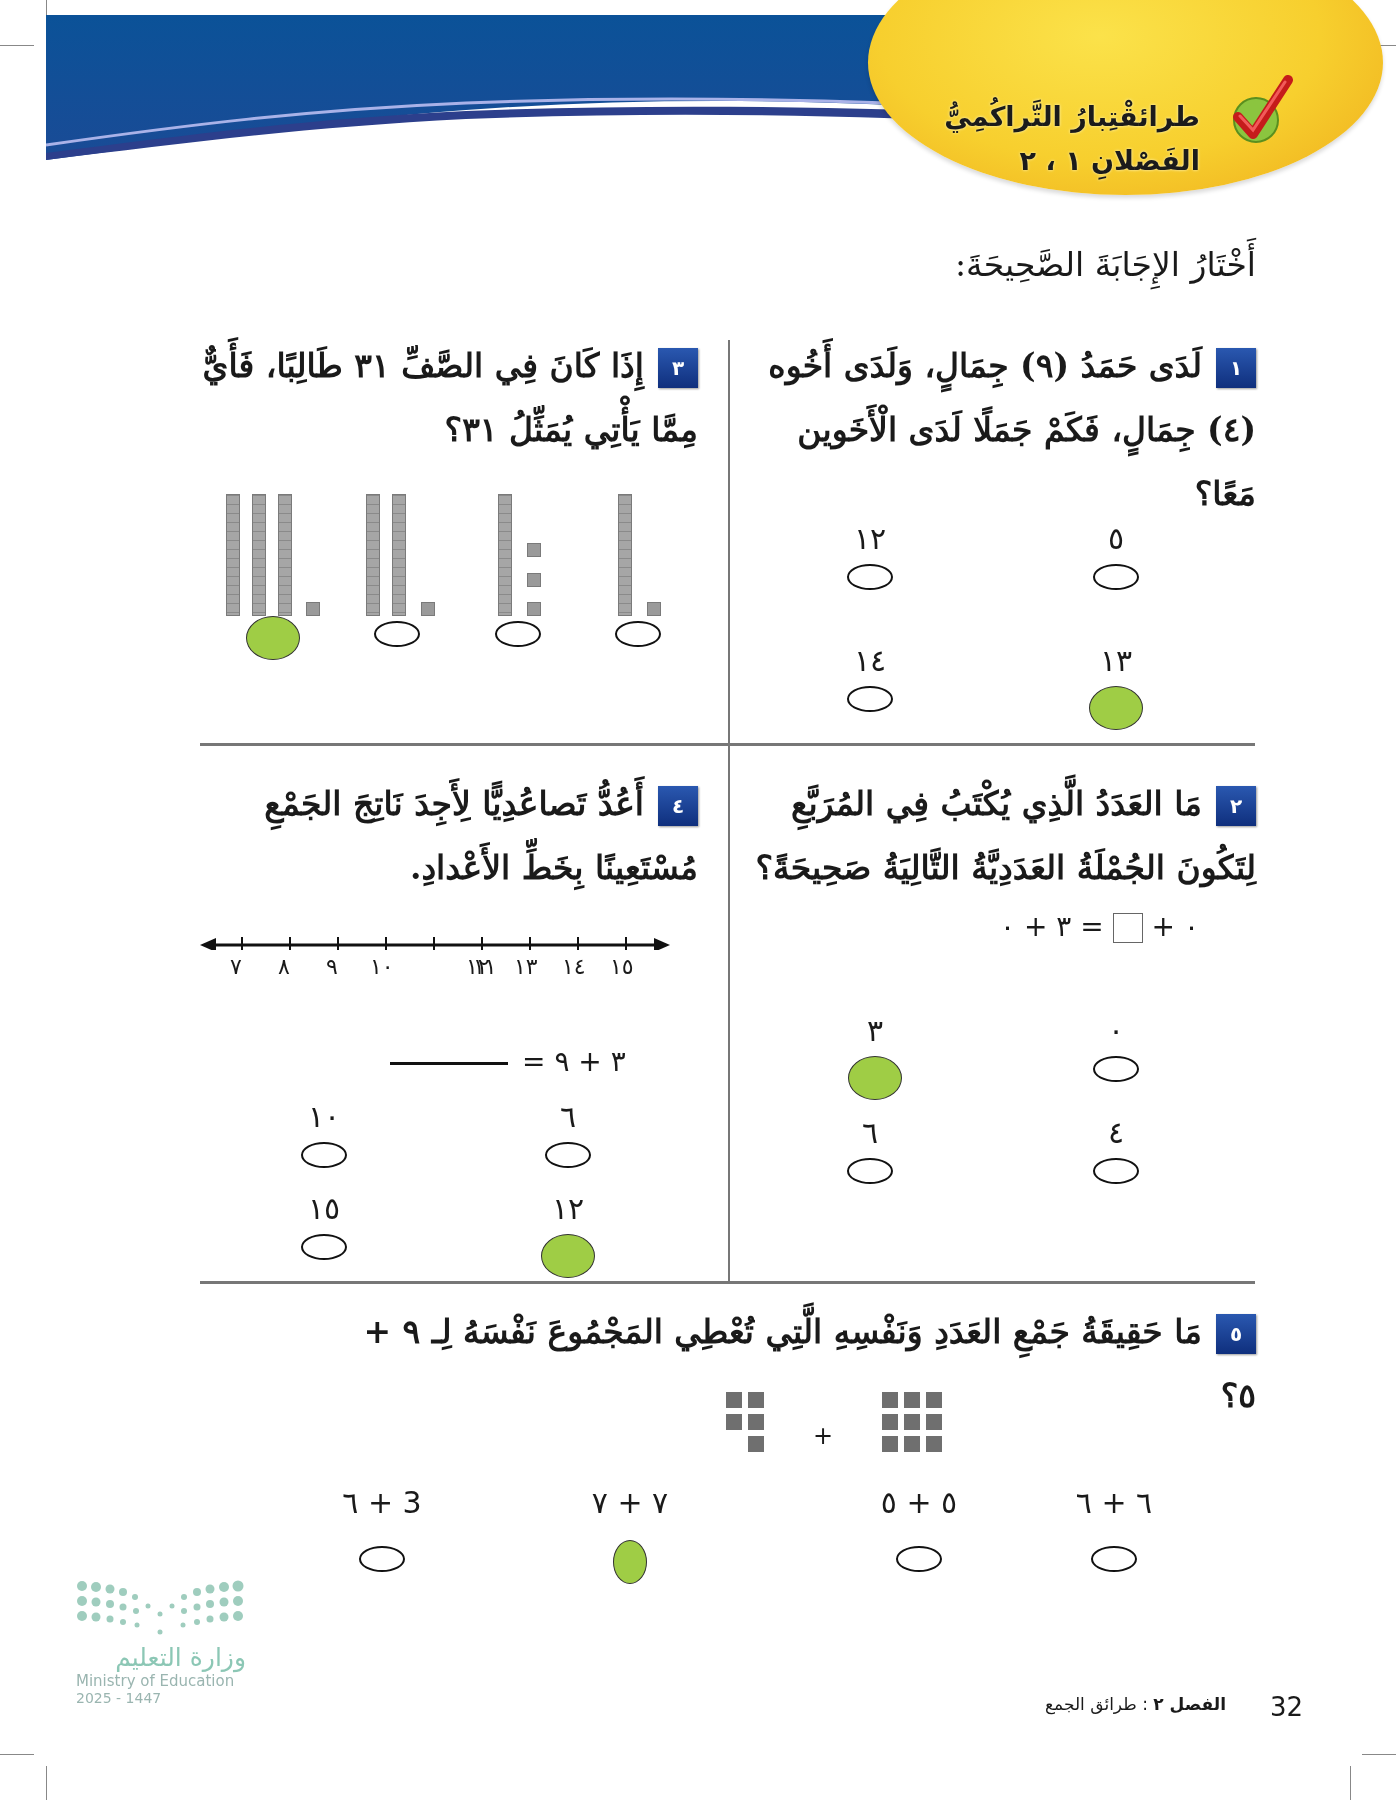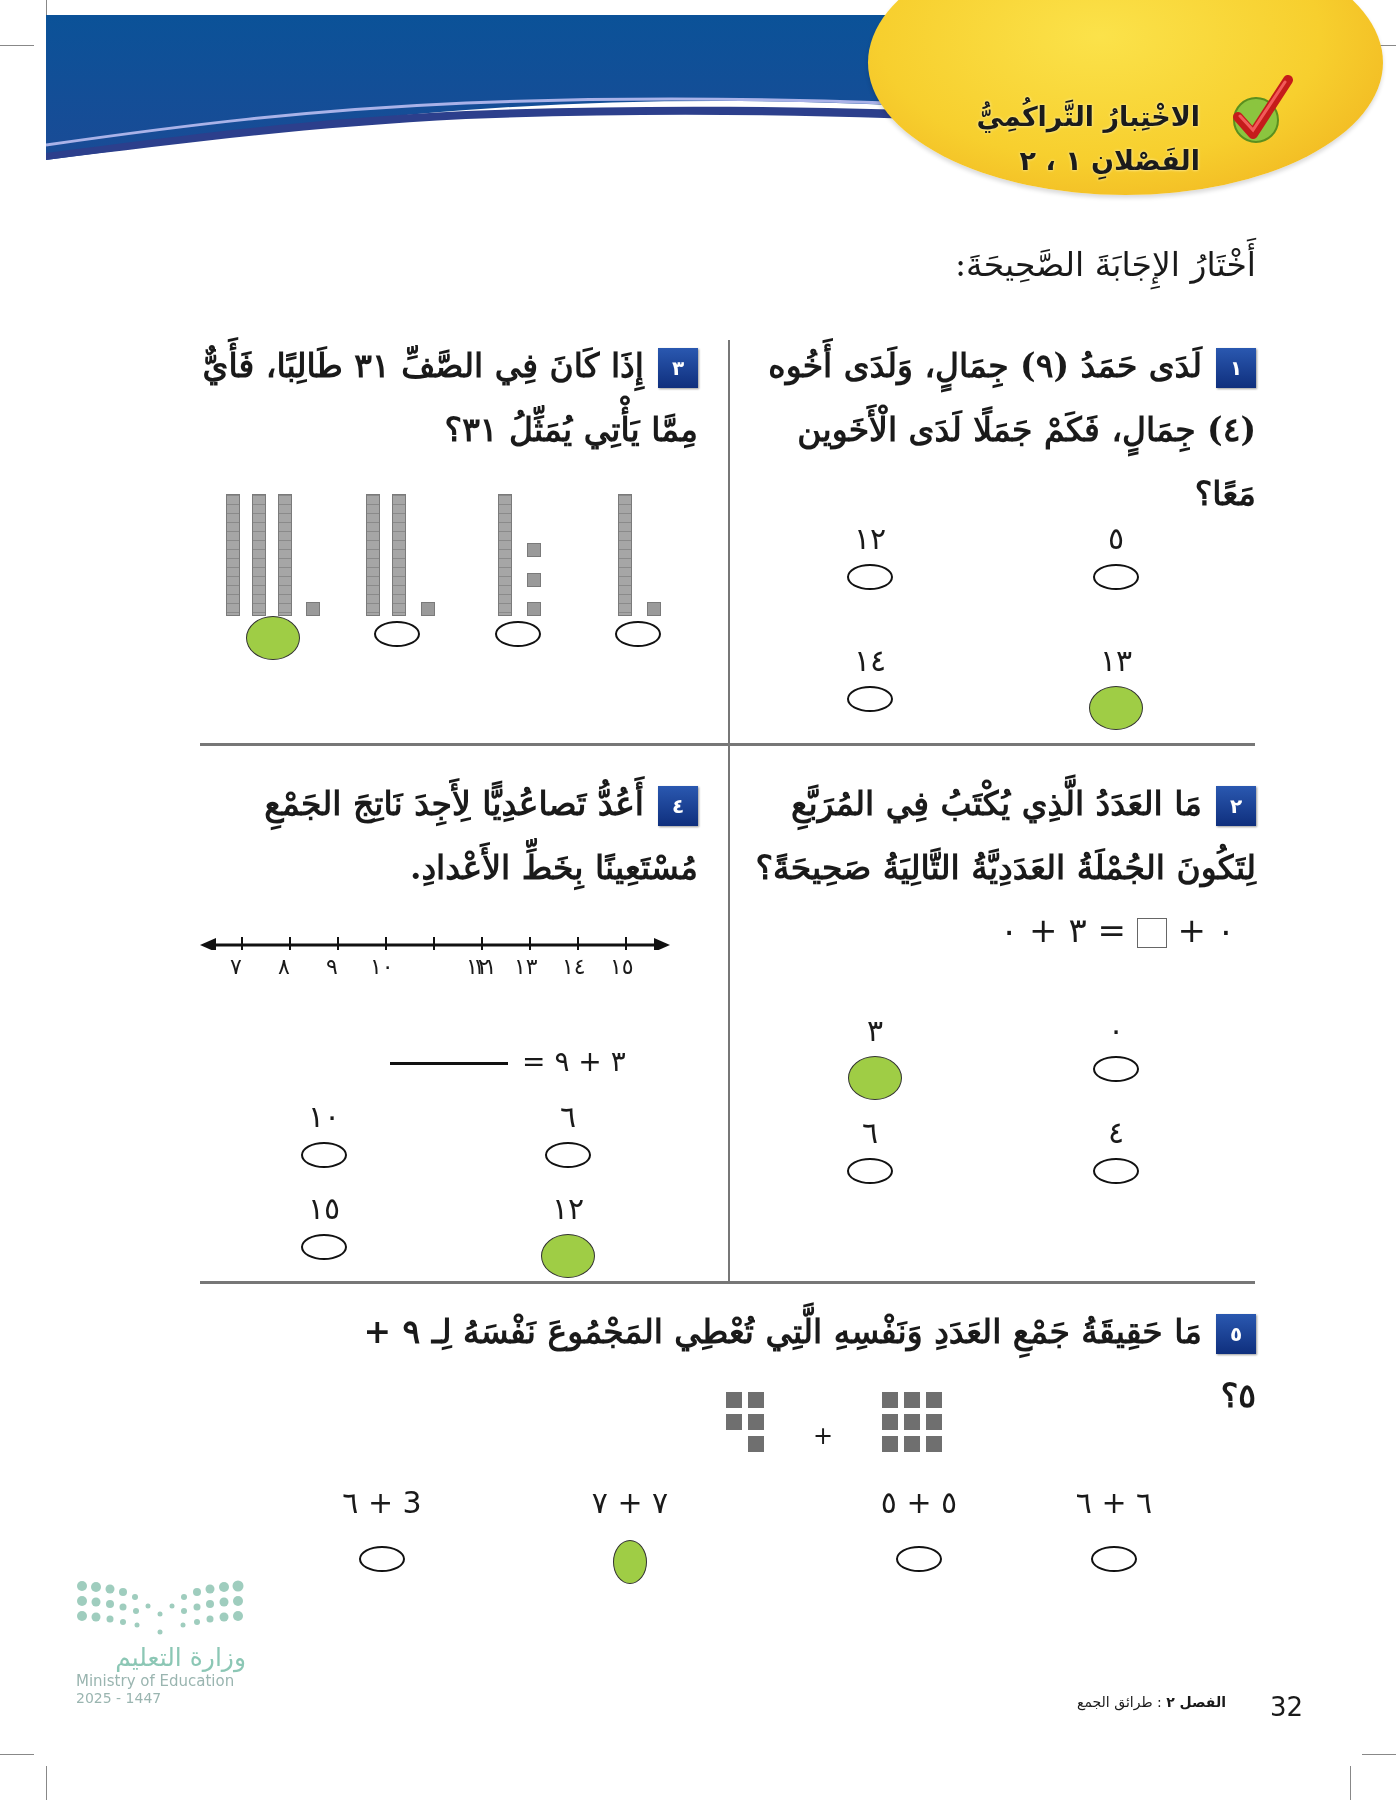--- a/index.html
+++ b/index.html
@@ -51,21 +51,21 @@
     <path d="M0 145 C140 128 260 112 420 104 C620 96 820 100 1000 110 L1000 100 C820 92 620 88 420 96 C260 104 140 120 0 138Z" fill="#2c3f8c"></path>
   </svg>
 </div>
 <div class="yellow"></div>
 <svg class="check" viewBox="0 0 70 80">
   <circle cx="28" cy="48" r="22" fill="#8bc53f" stroke="#5a8f1f" stroke-width="2"></circle>
   <path d="M10 45 L25 62 L60 8" stroke="#c51b1b" stroke-width="10" fill="none" stroke-linecap="round" stroke-linejoin="round"></path>
   <path d="M12 44 L25 58 L57 10" stroke="#f25a5a" stroke-width="3" fill="none" stroke-linecap="round"></path>
 </svg>
 <div class="title-box">
-  <div>الاخْتِبارُ التَّراكُمِيُّ</div>
+  <div>طرائقْتِبارُ التَّراكُمِيُّ</div>
   <div>الفَصْلانِ ١ ، ٢</div>
 </div>
 
 <div class="instruction">أَخْتَارُ الإِجَابَةَ الصَّحِيحَةَ:</div>
 
 <div class="vline" style="left:728px;top:340px;height:942px;"></div>
 <div class="hline" style="left:200px;top:743px;width:1055px;"></div>
 <div class="hline" style="left:200px;top:1281px;width:1055px;"></div>
 
 <div class="q" style="right:140px;top:334px;width:510px;">
@@ -122,21 +122,21 @@
 <div class="opt" style="left:357px;top:615px;">
     <div class="bubble"></div>
   </div>
 <div class="opt" style="left:233px;top:610px;">
     <div class="bubble on"></div>
   </div>
 
 <div class="q" style="right:140px;top:772px;width:510px;">
   <span class="badge">٢</span><span>مَا العَدَدُ الَّذِي يُكْتَبُ فِي المُرَبَّعِ لِتَكُونَ الجُمْلَةُ العَدَدِيَّةُ التَّالِيَةُ صَحِيحَةً؟</span>
 </div>
-<div class="abs" style="left:1000px;top:910px;font-family:'DejaVu Sans',sans-serif;font-size:34px;direction:ltr;">
+<div class="abs" style="left:1000px;top:910px;font-family:'DejaVu Sans',sans-serif;font-size:28px;direction:ltr;">
   <span>٠ +</span>
   <span style="display:inline-block;width:28px;height:28px;border:1.5px solid #666;vertical-align:middle;"></span>
   <span>= ٣ + ٠</span>
 </div>
 <div class="opt" style="left:1076px;top:1012px;">
   <div class="lbl">٠</div>
   <div class="bubble"></div>
 </div>
 <div class="opt" style="left:835px;top:1012px;">
   <div class="lbl">٣</div>
@@ -281,16 +281,16 @@
         <circle cx="148" cy="37" r="4.5"></circle>
         <circle cx="162" cy="36" r="5"></circle>
     </g>
   </svg>
   <div style="direction:rtl;text-align:right;width:170px;font-family:'DejaVu Sans',sans-serif;font-size:25px;color:#8cc7b5;margin-top:4px;">وزارة التعليم</div>
   <div style="font-family:'DejaVu Sans',sans-serif;font-size:15px;color:#9ab5b0;">Ministry of Education</div>
   <div style="font-family:'DejaVu Sans',sans-serif;font-size:14px;color:#9ab5b0;">2025 - 1447</div>
 </div>
 
 <div class="footer-num" style="left:1270px;top:1692px;">32</div>
-<div class="abs" style="right:170px;top:1694px;direction:rtl;font-family:'DejaVu Sans',sans-serif;font-size:14px;text-align:right;">
+<div class="abs" style="right:170px;top:1694px;direction:rtl;font-family:'DejaVu Sans',sans-serif;font-size:17px;text-align:right;">
   <span style="font-weight:bold;">الفصل ٢</span>
   <span>: طرائق الجمع</span>
 </div>
 
 </body></html>

